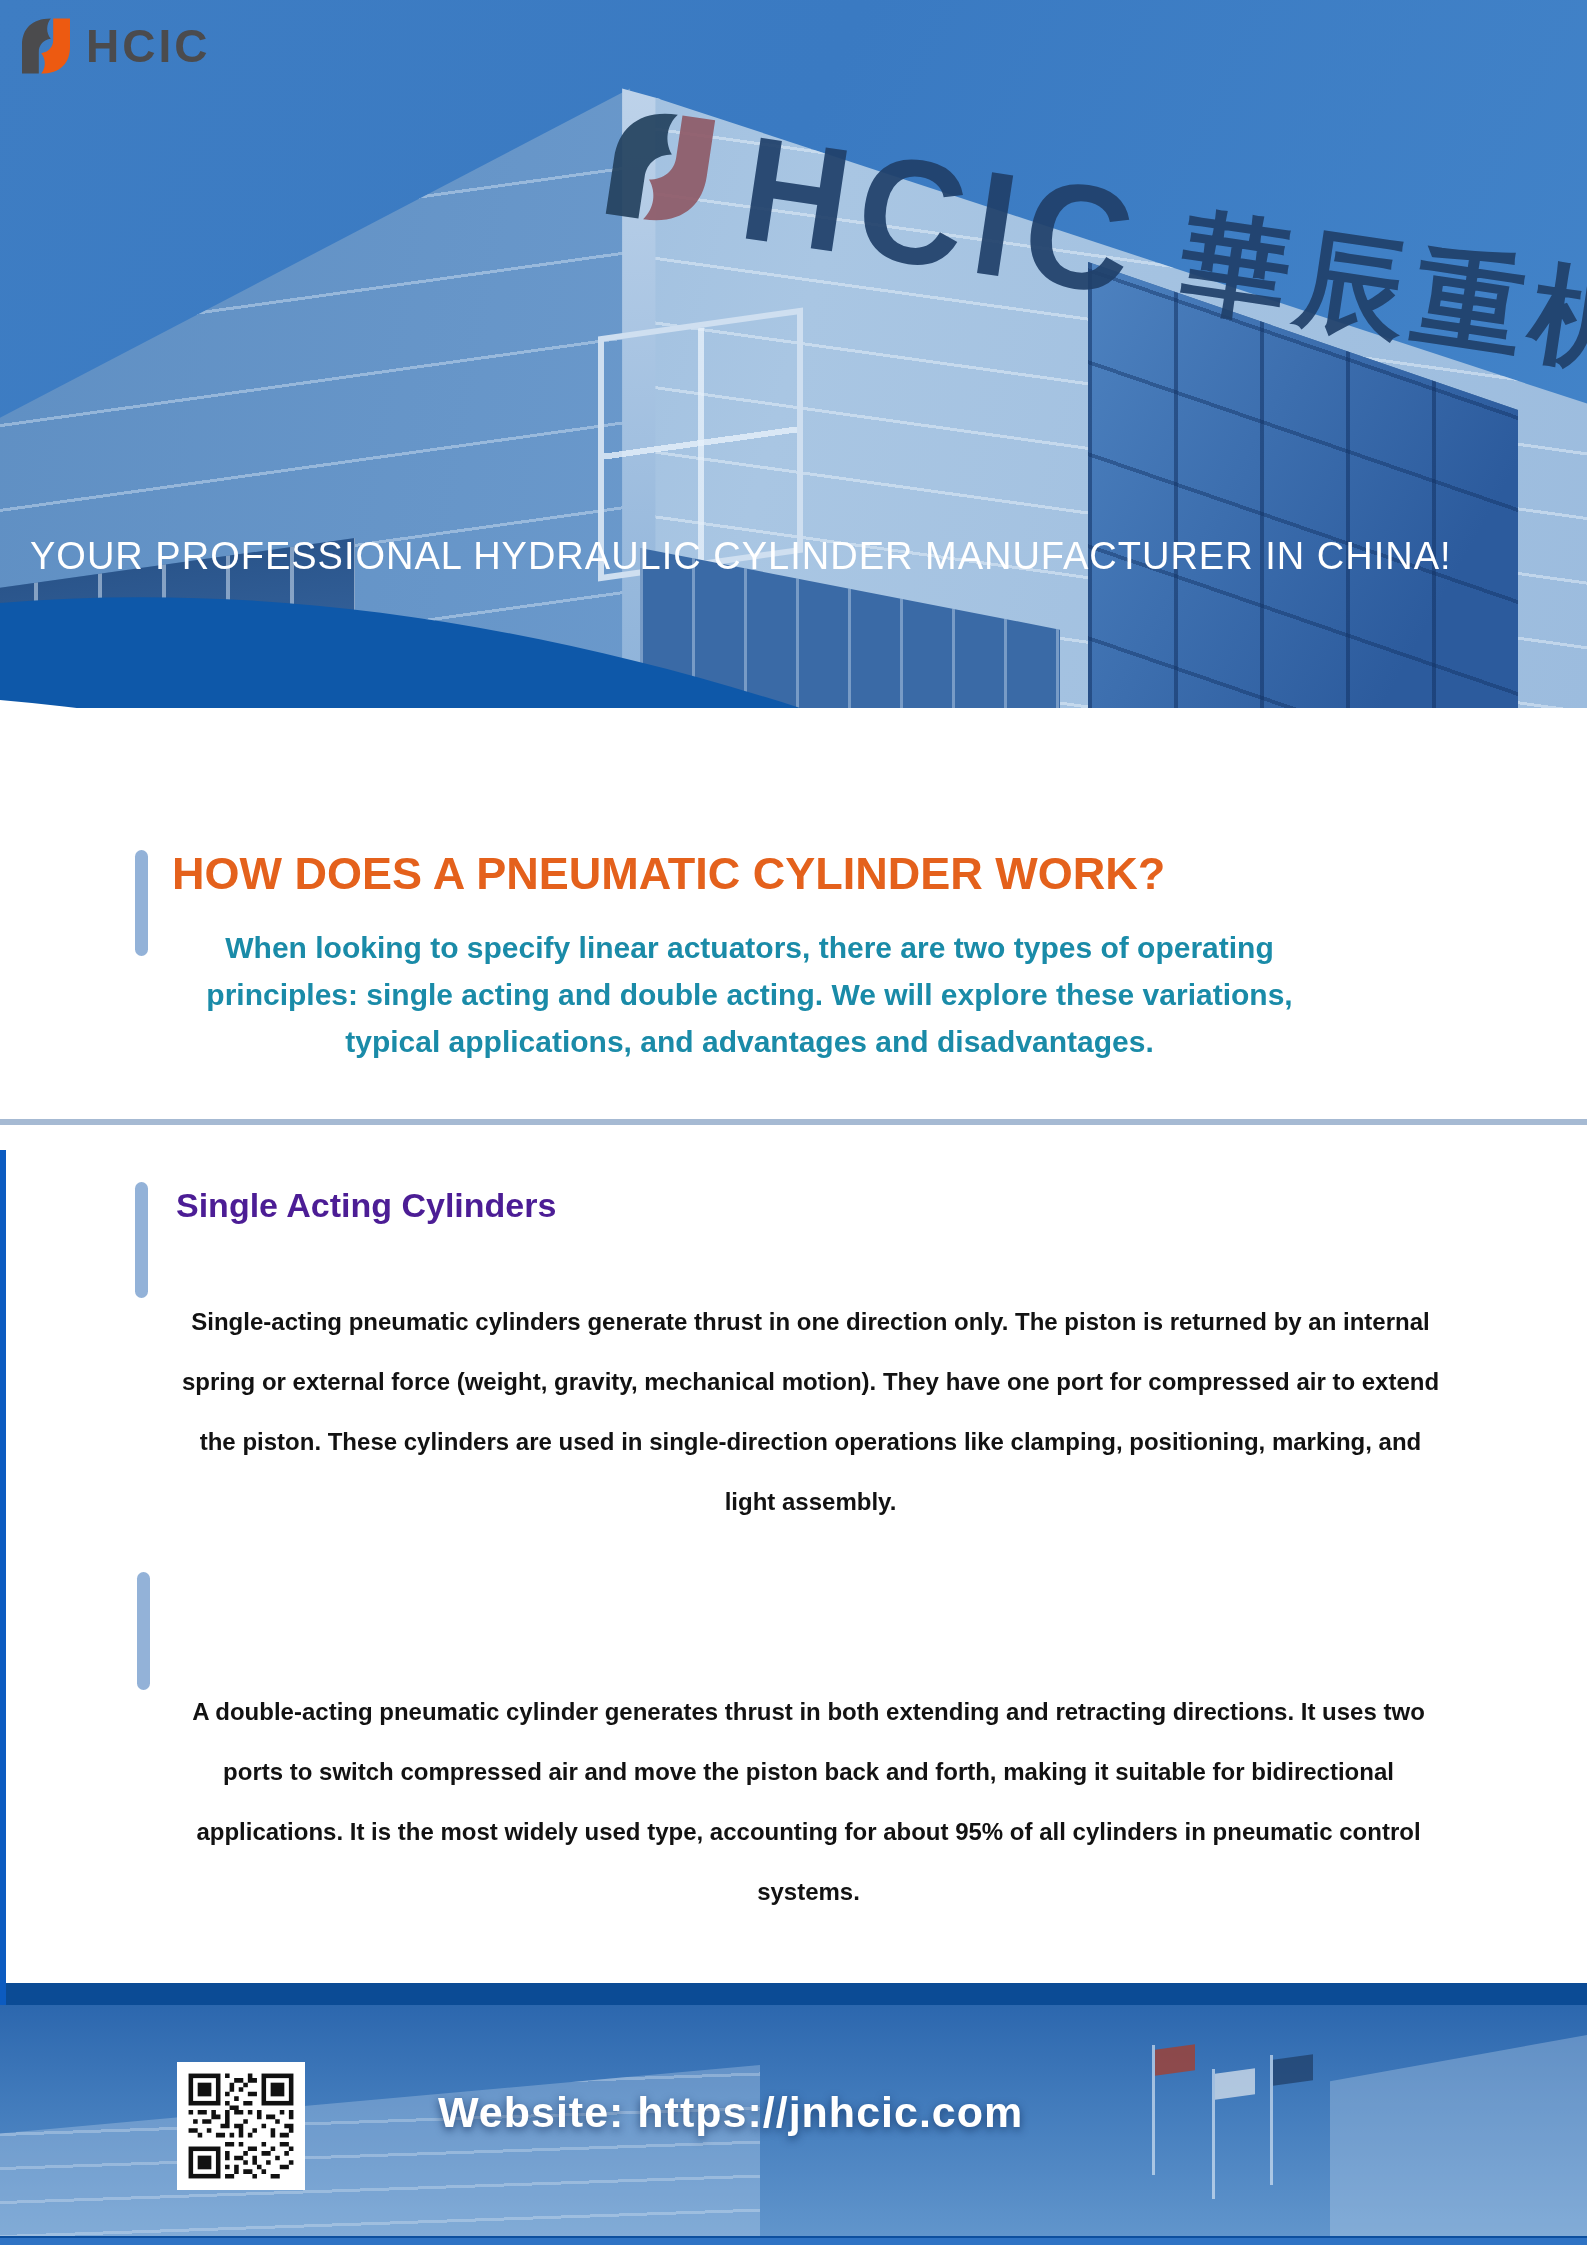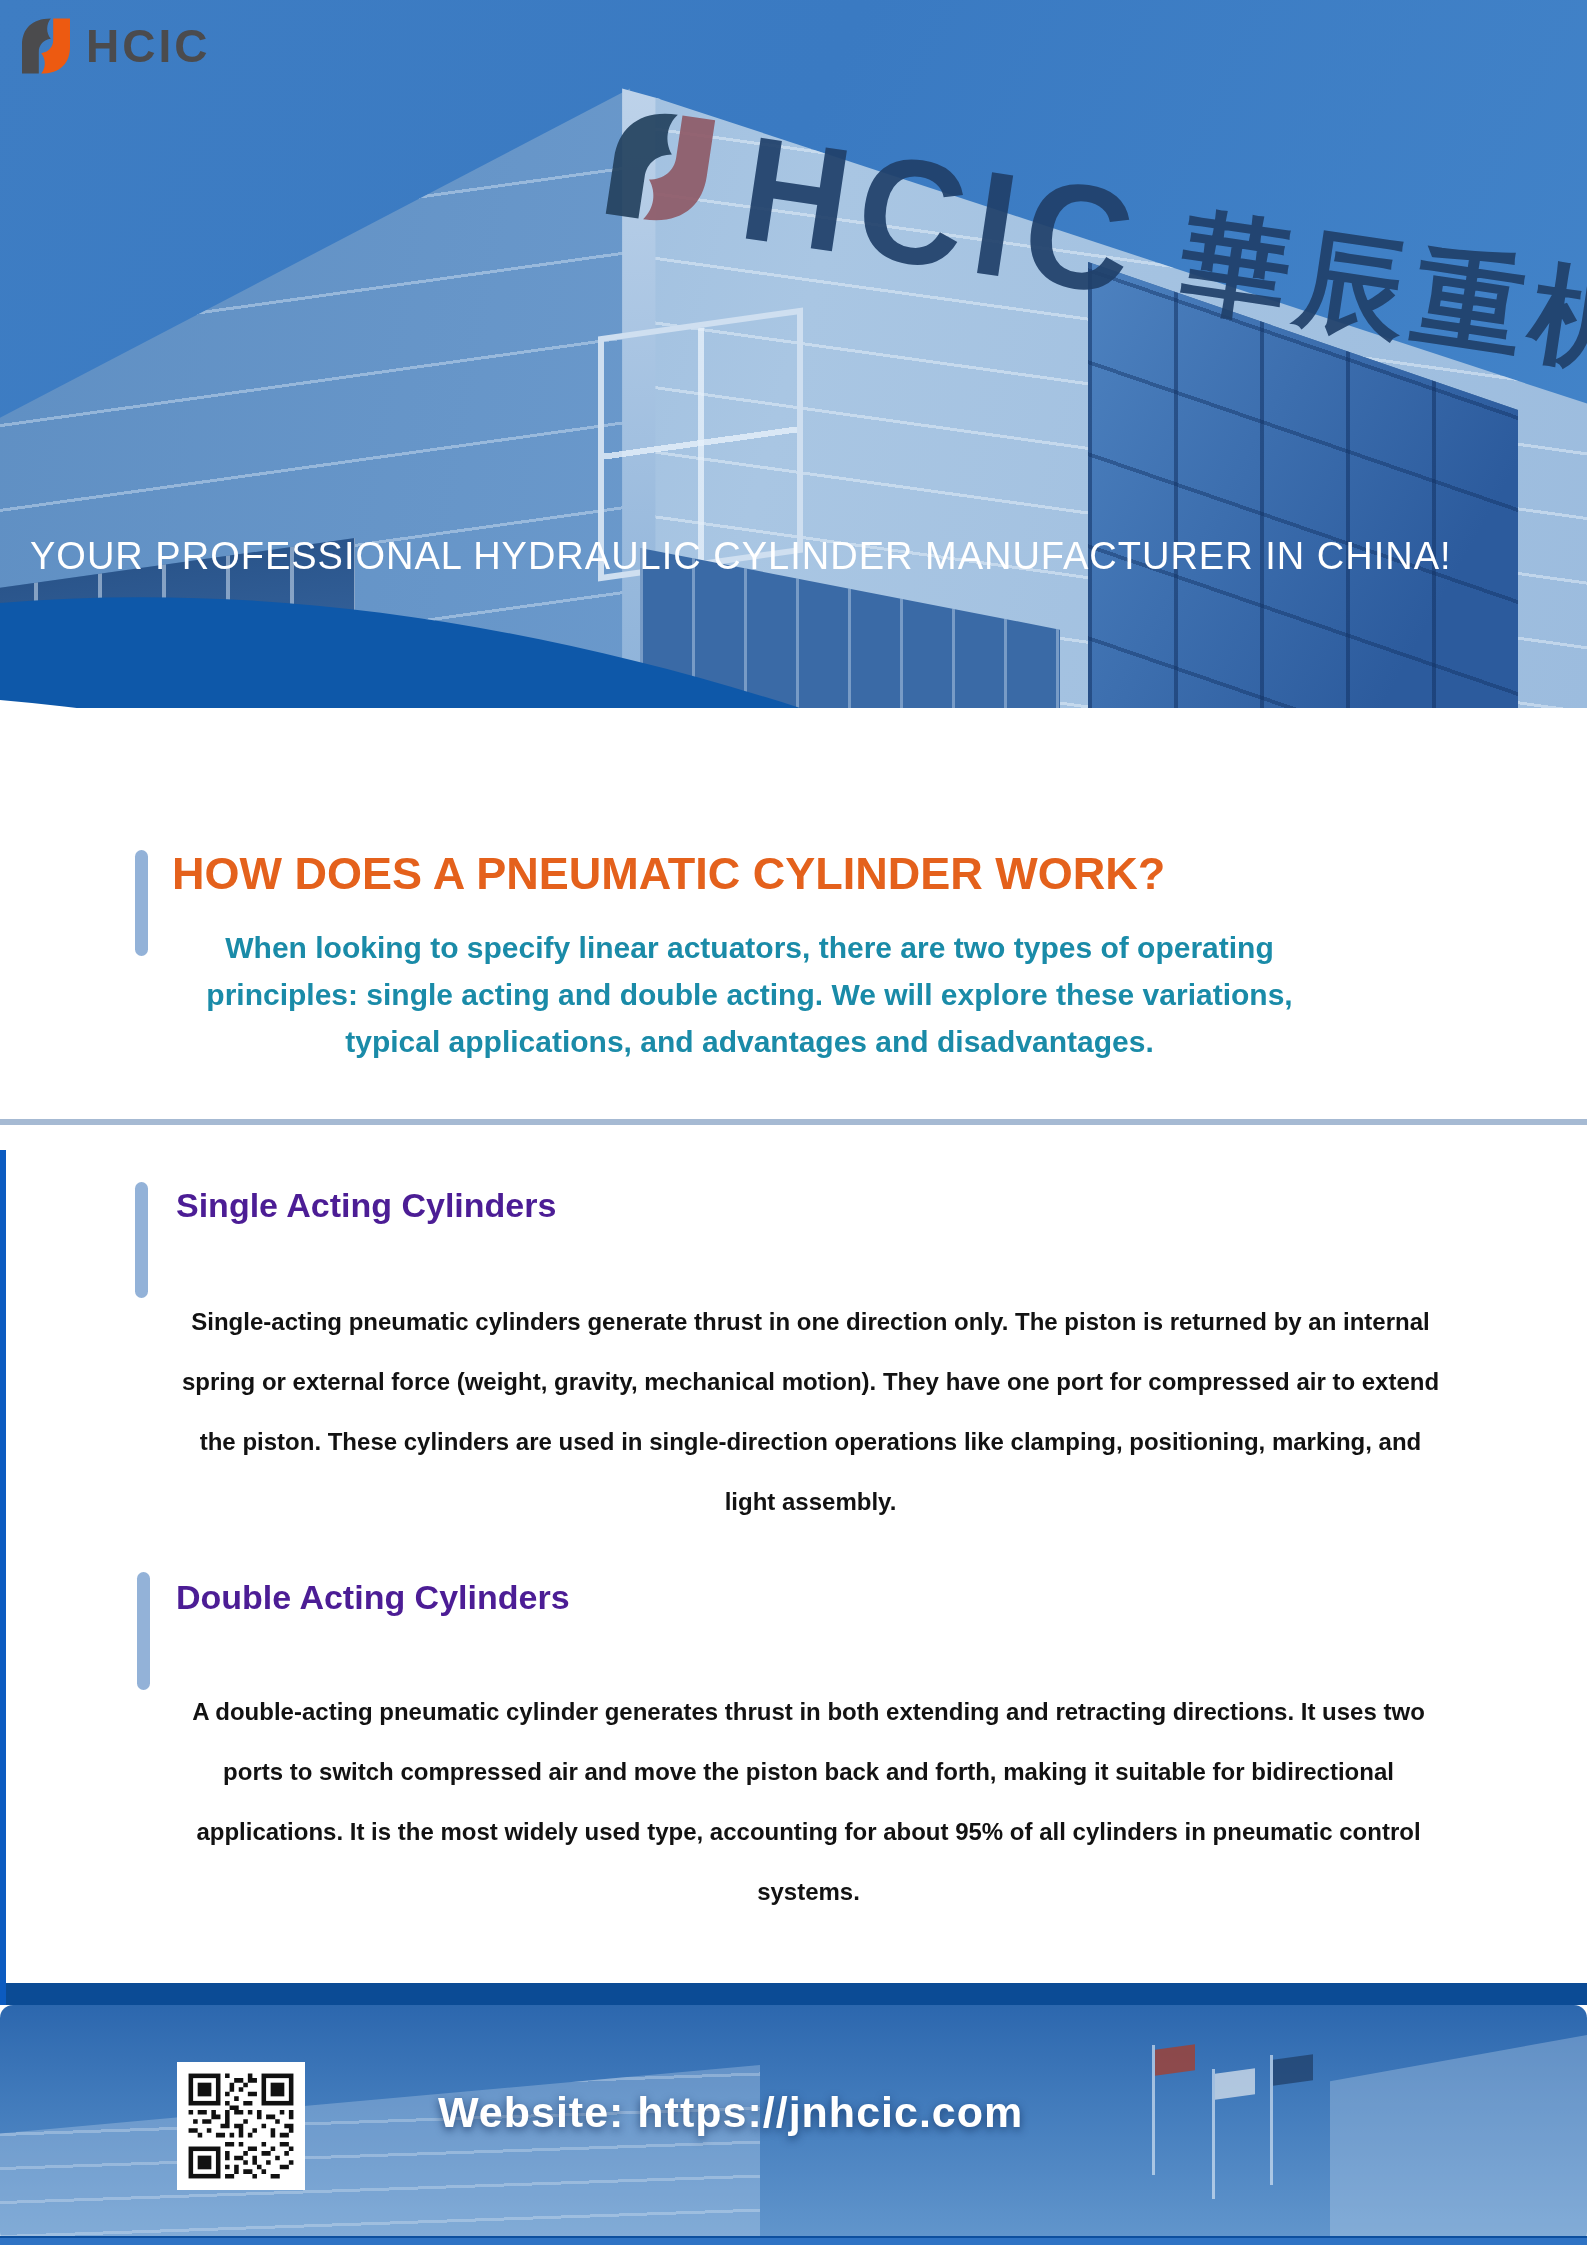--- a/index.html
+++ b/index.html
@@ -74,21 +74,21 @@
   .h-single { left:176px; top:478px; }
   .h-double { left:176px; top:870px; }
   .sec-body { position:absolute; font-size:24px; line-height:60px; font-weight:bold; color:#121212; width:1265px; }
   .p-single { left:178px; top:584px; }
   .p-double { left:176px; top:974px; }
   .left-line { position:absolute; left:0; top:1150px; width:6px; height:855px; background:#0c5bc0; z-index:4; }
 
   
   .footer-bar { position:absolute; top:1983px; left:0; width:1587px; height:22px; background:#0b4b95; z-index:3; }
   .footer { position:absolute; top:2005px; left:0; width:1587px; height:240px; overflow:hidden;
-    background:linear-gradient(180deg,#2c67ae,#447dbd 45%,#6397cd);border-radius:13px; }
+    background:linear-gradient(180deg,#2c67ae,#447dbd 45%,#6397cd); }
   .f-build-left { position:absolute; left:0; top:60px; width:760px; height:180px;
     clip-path:polygon(0 38%, 100% 0, 100% 100%, 0 100%);
     background:rgba(215,230,244,.28);
     background-image:repeating-linear-gradient(178deg, rgba(255,255,255,.25) 0 3px, transparent 3px 34px); }
   .f-build-right { position:absolute; left:1330px; top:30px; width:257px; height:210px;
     clip-path:polygon(0 22%, 100% 0, 100% 100%, 0 100%);
     background:rgba(210,226,242,.30); }
   .pole { position:absolute; width:3px; height:130px; background:rgba(230,240,250,.6); }
   .pole-1 { left:1152px; top:40px; } .pole-2 { left:1212px; top:64px; } .pole-3 { left:1270px; top:50px; }
   .flag { position:absolute; height:26px; width:40px; transform:skewY(-8deg); }
@@ -147,21 +147,20 @@
     <h1 class="article-title">HOW DOES A PNEUMATIC CYLINDER WORK?</h1>
     <p class="article-intro">When looking to specify linear actuators, there are two types of operating principles: single acting and double acting. We will explore these variations, typical applications, and advantages and disadvantages.</p>
 
     <div class="divider"></div>
 
     <div class="accent-bar bar-single"></div>
     <h2 class="sec-heading h-single">Single Acting Cylinders</h2>
     <p class="sec-body p-single">Single-acting pneumatic cylinders generate thrust in one direction only. The piston is returned by an internal spring or external force (weight, gravity, mechanical motion). They have one port for compressed air to extend the piston. These cylinders are used in single-direction operations like clamping, positioning, marking, and light assembly.</p>
 
     <div class="accent-bar bar-double"></div>
-    <h2 class="sec-heading h-double">Double Acting Cylinders</h2>
     <p class="sec-body p-double">A double-acting pneumatic cylinder generates thrust in both extending and retracting directions. It uses two ports to switch compressed air and move the piston back and forth, making it suitable for bidirectional applications. It is the most widely used type, accounting for about 95% of all cylinders in pneumatic control systems.</p>
   </main>
 
   <div class="left-line"></div>
 
   <div class="footer-bar"></div>
   <footer class="footer">
     <div class="f-build-left"></div>
     <div class="f-build-right"></div>
     <div class="pole pole-1"></div>

